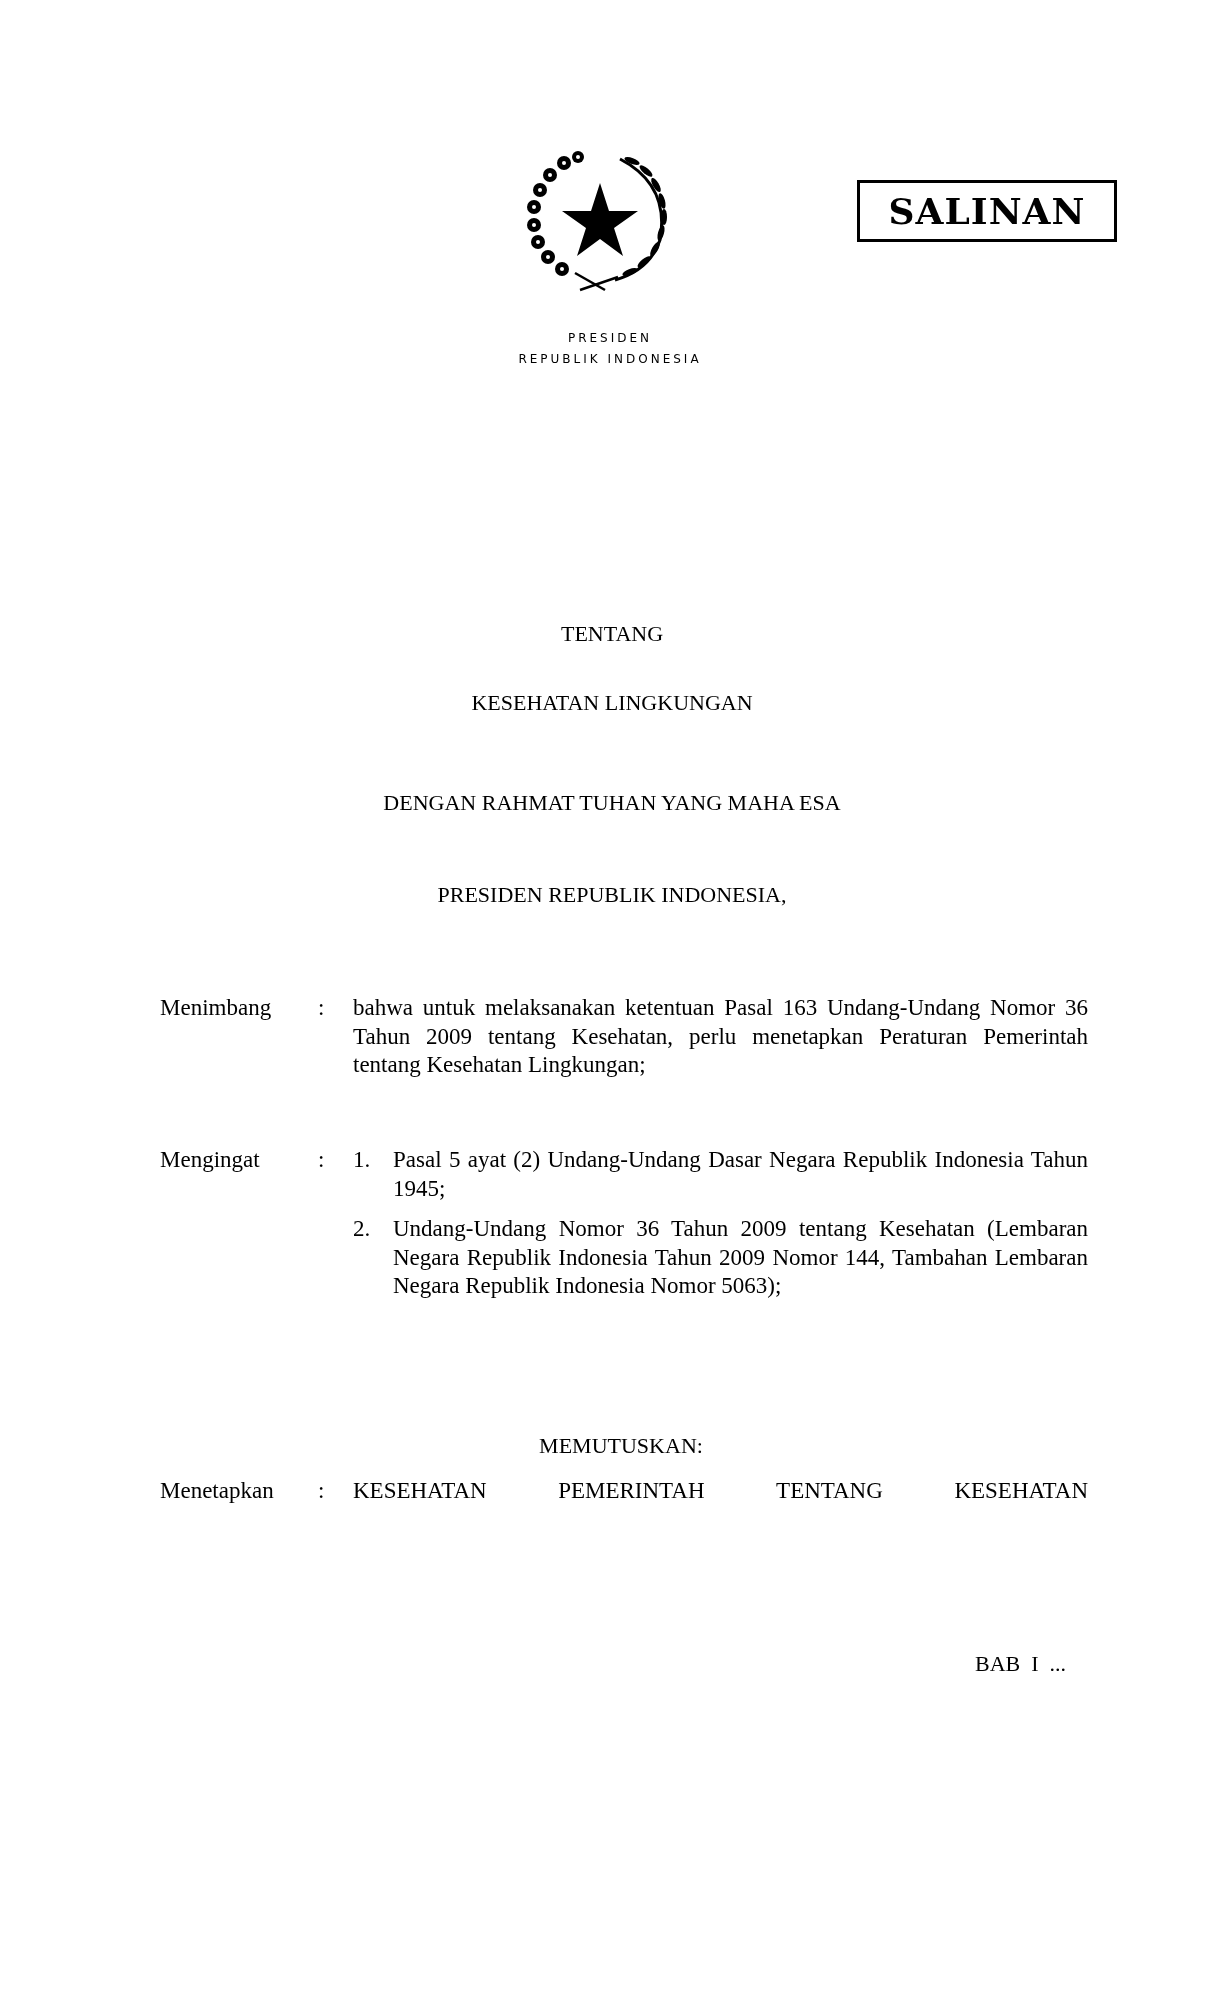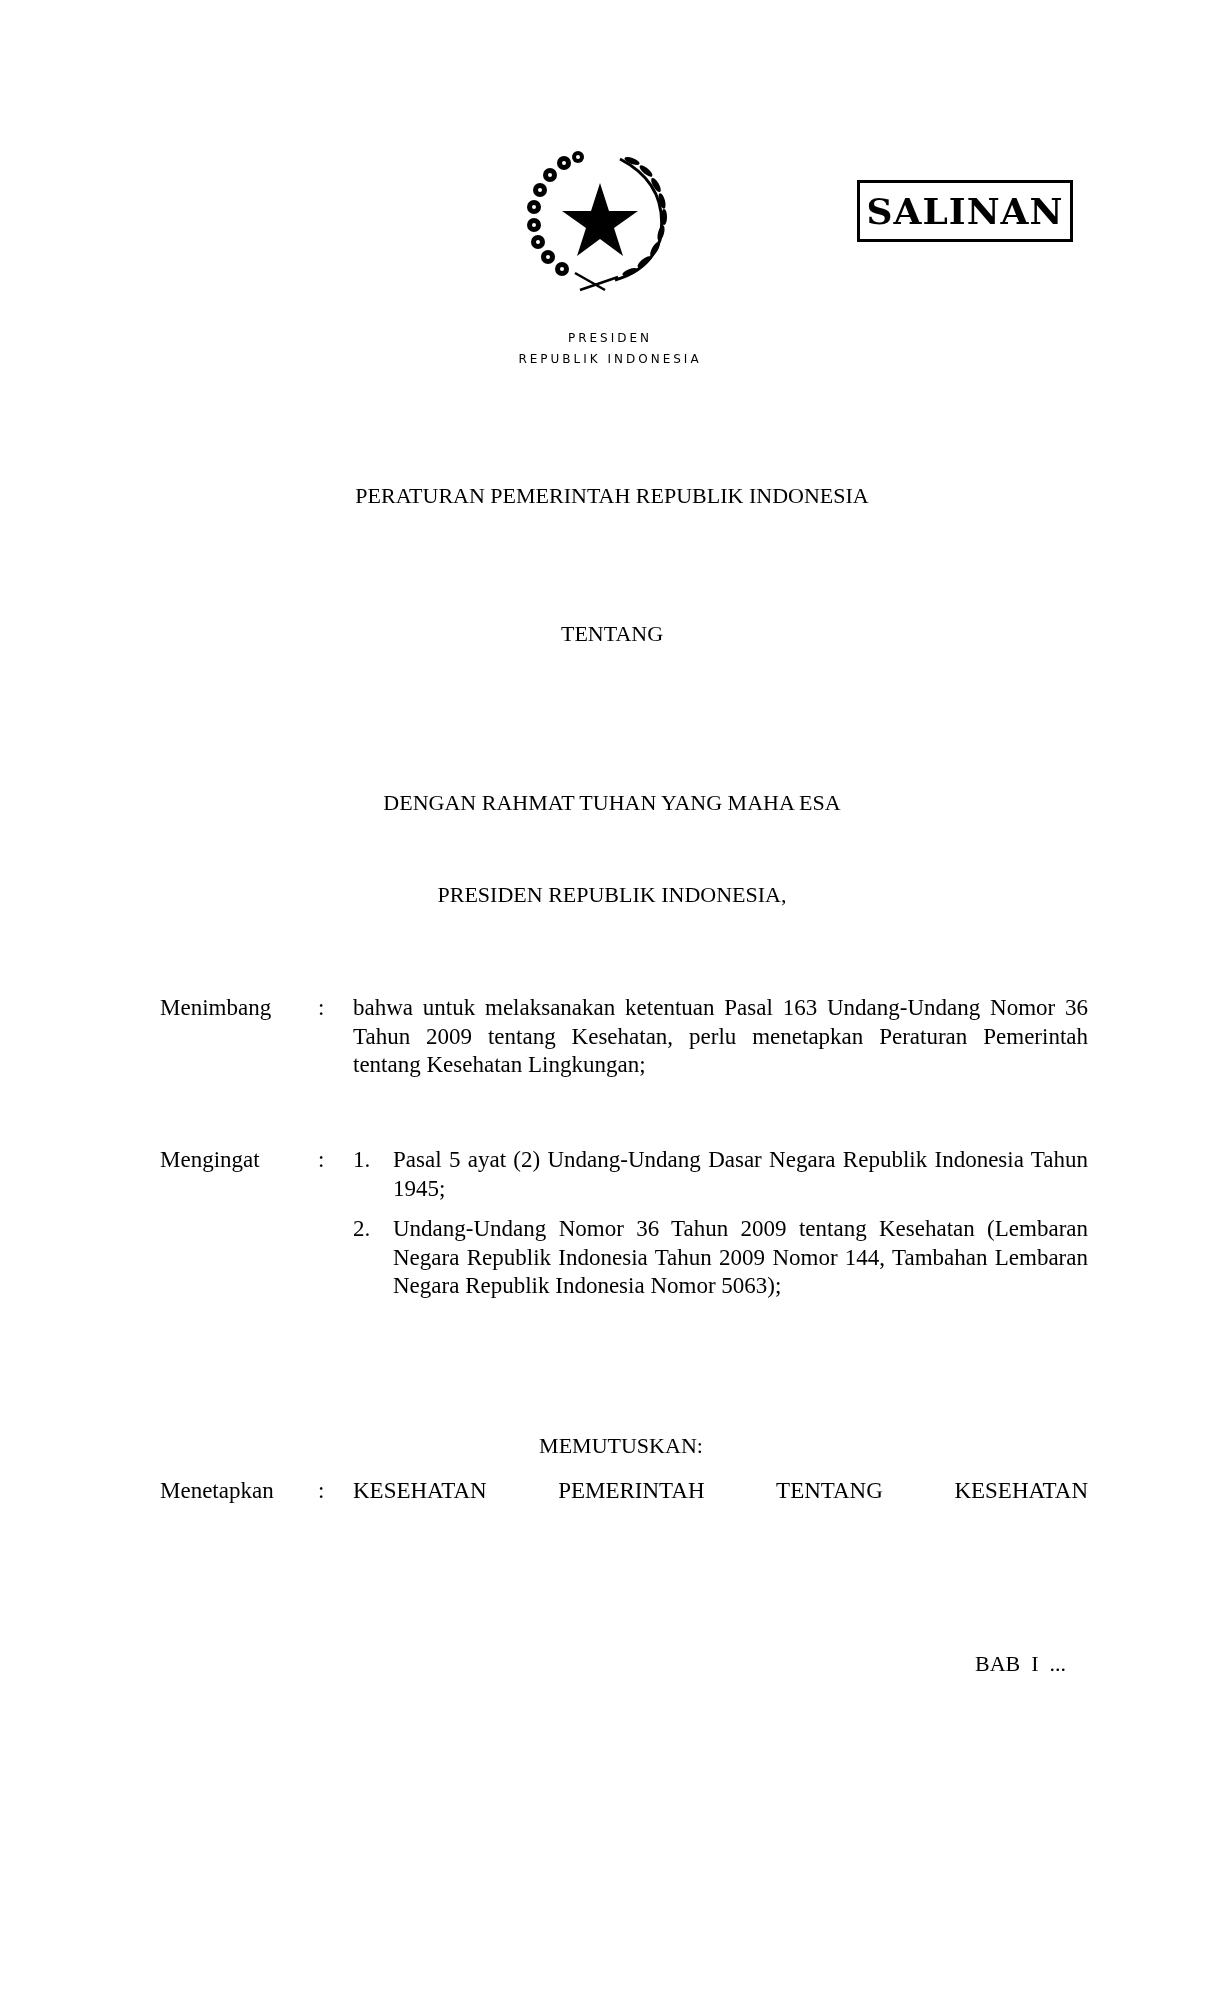--- a/index.html
+++ b/index.html
@@ -39,21 +39,21 @@
       letter-spacing: 3px;
       line-height: 20px;
     }
     .caption-1 { top: 328px; }
     .caption-2 { top: 349px; }
 
     .salinan {
       position: absolute;
       left: 857px;
       top: 180px;
-      width: 216px;
+      width: 260px;
       height: 62px;
       box-sizing: border-box;
       border: 3px solid #000;
       display: flex;
       align-items: center;
       justify-content: center;
       font-family: "DejaVu Serif", "Liberation Serif", serif;
       font-weight: bold;
       font-size: 36px;
       letter-spacing: 1px;
@@ -174,22 +174,22 @@
       </g>
     </svg>
   </div>
   <div class="emblem-caption caption-1">PRESIDEN</div>
   <div class="emblem-caption caption-2">REPUBLIK INDONESIA</div>
 
   <div class="salinan">
     <span>SALINAN</span>
   </div>
 
-  <div class="center-line" style="top:482px;">PERATURAN PEMERINTAH REPUBLIK INDONESIA</div>
   <div class="center-line" style="top:620px;">TENTANG</div>
+  <div class="center-line" style="top:689px;">KESEHATAN LINGKUNGAN</div>
   <div class="center-line" style="top:789px;">DENGAN RAHMAT TUHAN YANG MAHA ESA</div>
   <div class="center-line" style="top:881px;">PRESIDEN REPUBLIK INDONESIA,</div>
 
   <div class="row" style="top:994px;">
     <span class="label">Menimbang</span>
     <span class="colon">:</span>
     <div class="body">bahwa untuk melaksanakan ketentuan Pasal 163 Undang-Undang Nomor 36 Tahun 2009 tentang Kesehatan, perlu menetapkan Peraturan Pemerintah tentang Kesehatan Lingkungan;</div>
   </div>
 
   <div class="row" style="top:1146px;">

